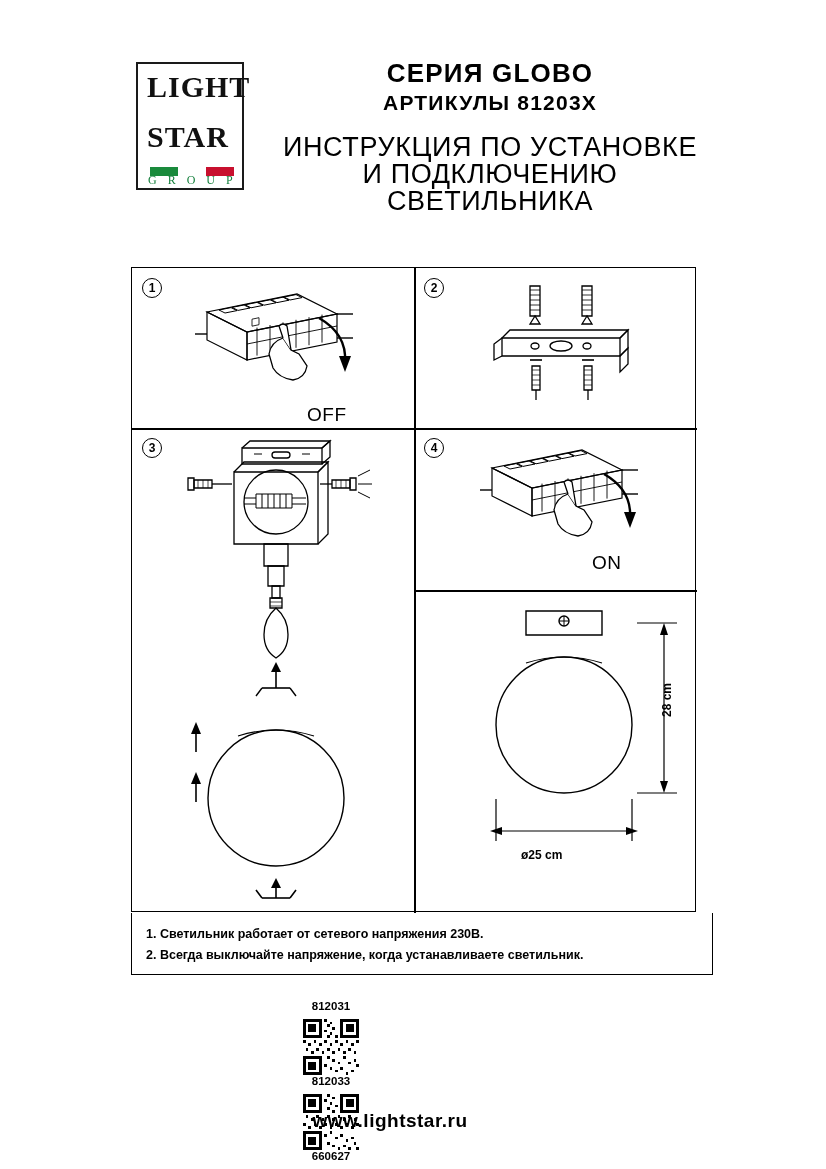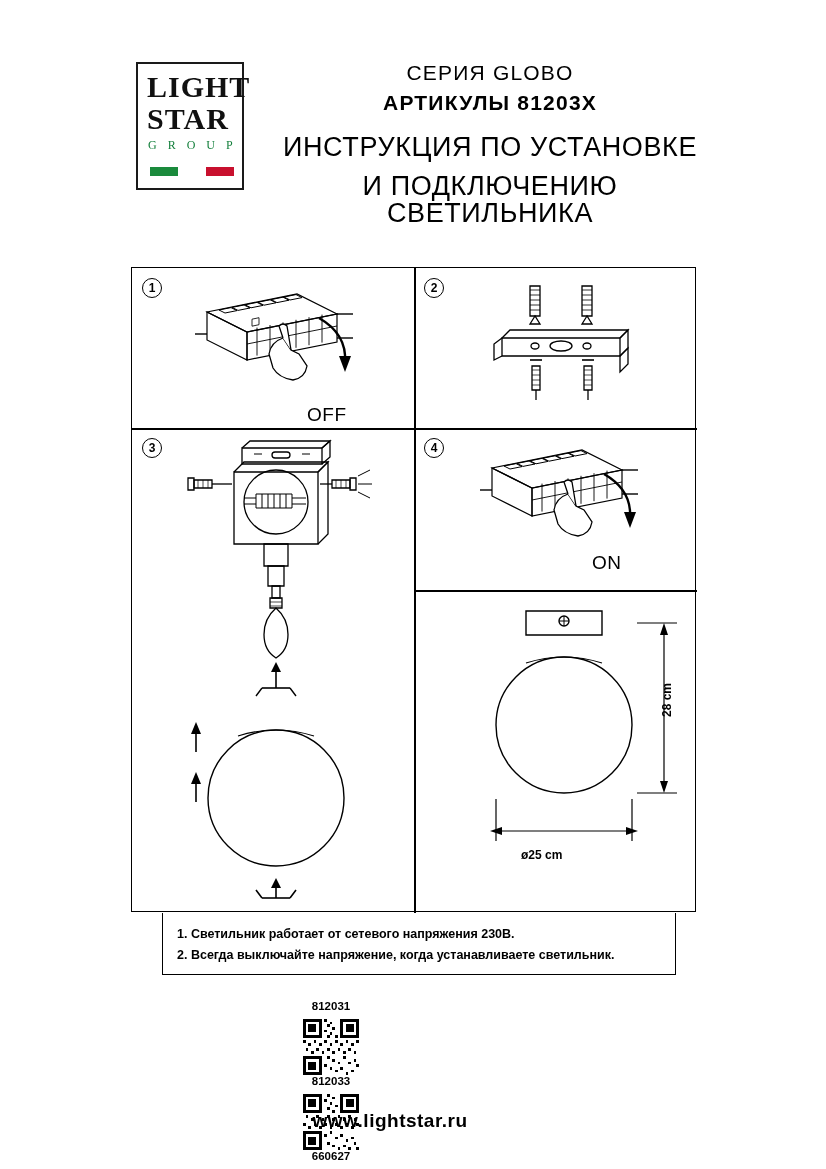--- a/index.html
+++ b/index.html
@@ -34,21 +34,21 @@
     border: 2px solid #1a1a1a;
     background: #ffffff;
     box-sizing: border-box;
   }
   .logo-inner {
     position: absolute;
     left: 0; top: 0;
     width: 100%; height: 100%;
     display: flex;
     flex-direction: column;
-    justify-content: flex-start;
+    justify-content: space-between;
     padding-top: 7px;
     box-sizing: border-box;
   }
   .logo-line1, .logo-line2 {
     font-family: "Liberation Serif", serif;
     font-weight: bold;
     font-size: 30px;
     letter-spacing: 1px;
     line-height: 32px;
     padding-left: 9px;
@@ -70,22 +70,22 @@
   }
   .flag i { display: block; flex: 1 1 33.33%; height: 100%; }
 
   .hdr-text {
     position: absolute;
     left: 260px; top: 58px;
     width: 460px;
     text-align: center;
   }
   .hdr-series {
-    font-size: 21px;
-    font-weight: normal;
+    font-size: 26px;
+    font-weight: bold;
     letter-spacing: 1.2px;
     line-height: 30px;
   }
   .hdr-art {
     font-size: 21px;
     font-weight: bold;
     letter-spacing: 1.2px;
     line-height: 30px;
     text-align: center;
   }
@@ -139,26 +139,25 @@
   .cell-label {
     position: absolute;
     font-size: 19px;
     letter-spacing: 0.5px;
   }
 
   
   .notes {
     position: absolute;
     left: 131px; top: 913px;
-    width: 514px; height: 62px;
+    width: 582px; height: 62px;
     border: 1.5px solid #000;
     border-top: none;
     box-sizing: border-box;
     padding: 11px 0 0 14px;
-    margin-left: 31px;
   }
   .notes div {
     font-size: 12.5px;
     font-weight: bold;
     line-height: 21px;
   }
 
   
   .qr-row {
     position: absolute;
@@ -214,21 +213,21 @@
         <i style="background:#1a8a3c"></i>
           <i style="background:#ffffff"></i>
           <i style="background:#c8102e"></i>
       </div>
     </div>
 
     <div class="hdr-text">
       <div class="hdr-series">СЕРИЯ GLOBO</div>
       <div class="hdr-art">АРТИКУЛЫ 81203X</div>
       <div class="hdr-instr">ИНСТРУКЦИЯ ПО УСТАНОВКЕ</div>
-      <div class="hdr-instr" style="margin-top:12px">И ПОДКЛЮЧЕНИЮ СВЕТИЛЬНИКА</div>
+      <div class="hdr-instr" style="margin-top:0">И ПОДКЛЮЧЕНИЮ СВЕТИЛЬНИКА</div>
     </div>
   </div>
 
   <div class="frame">
     <div class="vline"></div>
     <div class="hline1"></div>
     <div class="hline-right-mid"></div>
 
     <div class="step-num" style="left:10px; top:10px;">1</div>
     <div class="step-num" style="left:292px; top:10px;">2</div>

